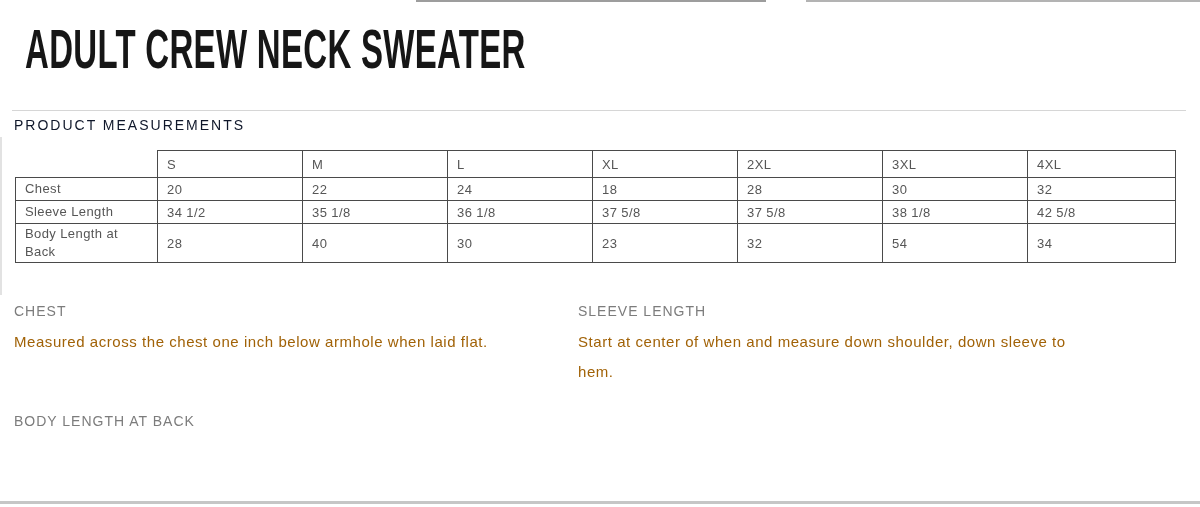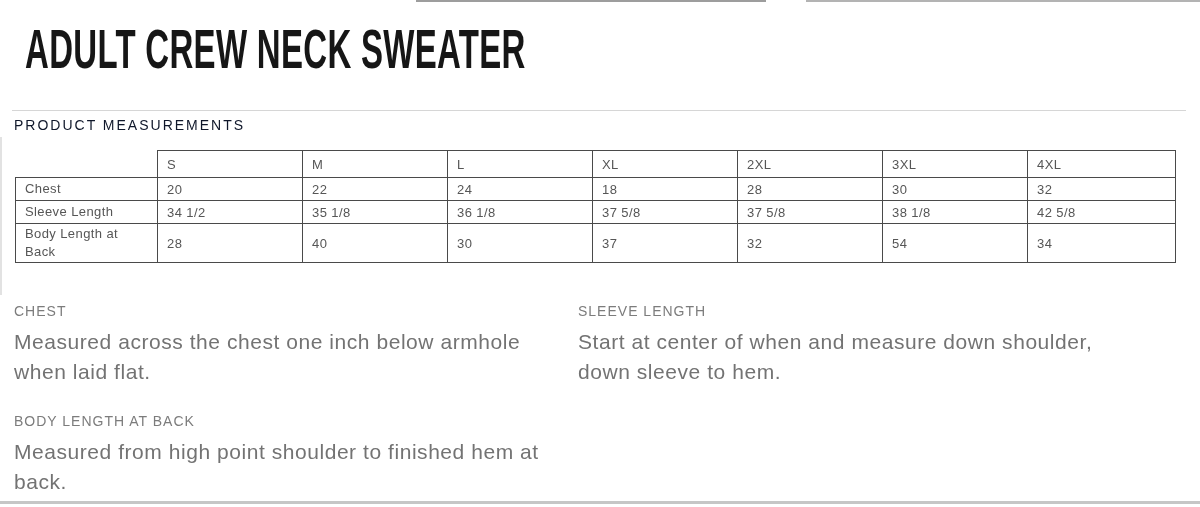--- a/index.html
+++ b/index.html
@@ -79,24 +79,24 @@
 
   .desc { position: absolute; }
   .desc-heading {
     font-size: 14px;
     letter-spacing: 1px;
     color: #7c7c7c;
     line-height: 17px;
   }
   .desc p {
     margin-top: 7px;
-    font-size: 21px;
+    font-size: 15px;
     letter-spacing: 0.55px;
     line-height: 30px;
-    color: #737373;
+    color: #a16207;
   }
   .desc.chest  { left: 14px;  top: 303px; width: 520px; }
   .desc.sleeve { left: 578px; top: 303px; width: 518px; }
   .desc.bodylen{ left: 14px;  top: 413px; width: 560px; }
 
   .bottom-bar {
     position: absolute;
     left: 0;
     top: 501px;
     width: 1200px;
@@ -161,38 +161,37 @@
         <td>37 5/8</td>
         <td>37 5/8</td>
         <td>38 1/8</td>
         <td>42 5/8</td>
       </tr>
       <tr class="r2">
         <td class="rowlabel">Body Length at Back</td>
         <td>28</td>
         <td>40</td>
         <td>30</td>
-        <td>37</td>
+        <td>23</td>
         <td>32</td>
         <td>54</td>
         <td>34</td>
       </tr>
     </tbody>
   </table>
 
   <div class="desc chest">
     <div class="desc-heading">CHEST</div>
     <p>Measured across the chest one inch below armhole when laid flat.</p>
   </div>
 
   <div class="desc sleeve">
     <div class="desc-heading">SLEEVE LENGTH</div>
     <p>Start at center of when and measure down shoulder, down sleeve to hem.</p>
   </div>
 
   <div class="desc bodylen">
     <div class="desc-heading">BODY LENGTH AT BACK</div>
-    <p>Measured from high point shoulder to finished hem at back.</p>
   </div>
 
   <div class="bottom-bar"></div>
 
 </div>
 
 </body></html>

